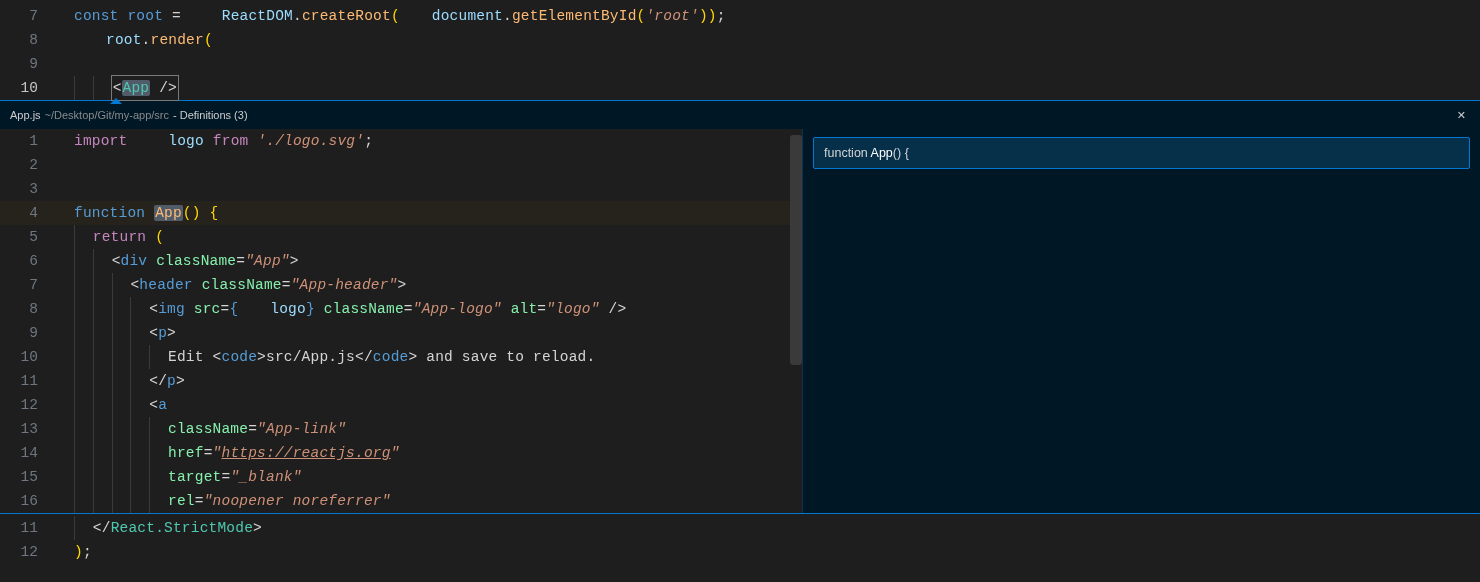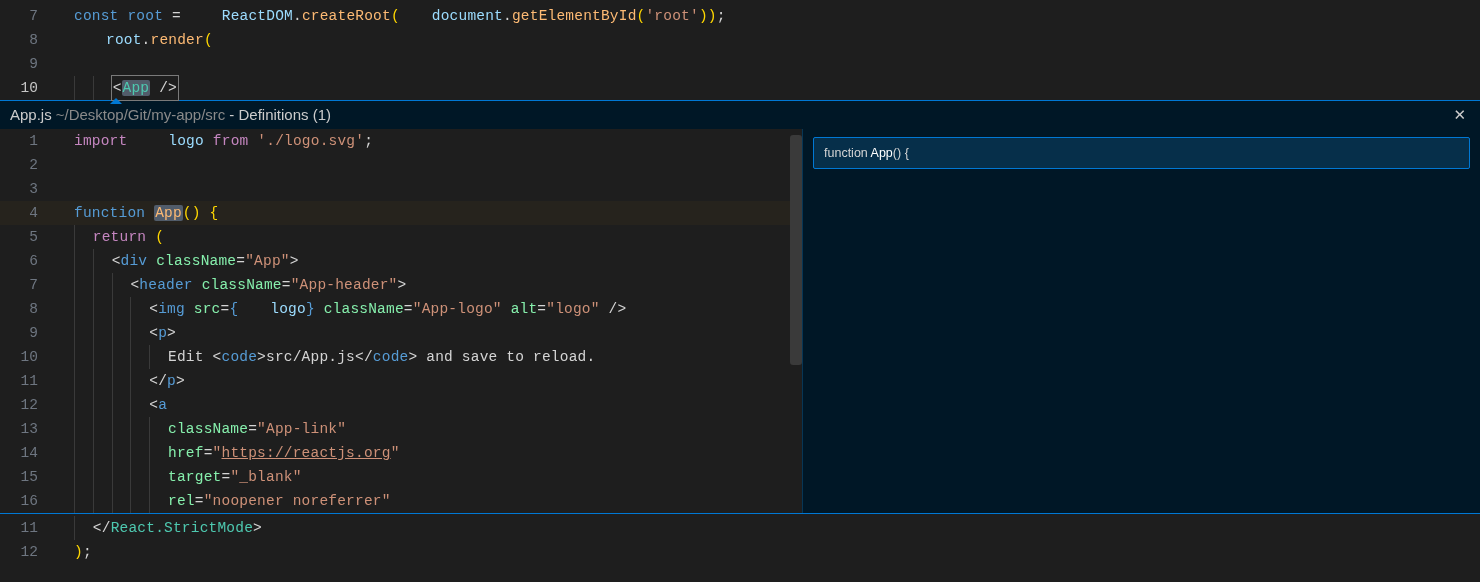--- a/index.html
+++ b/index.html
@@ -26,21 +26,21 @@
   .gutter.current { color: #c6c6c6; }
   .code-row { display: flex; height: 24px; align-items: center; position: relative; }
   .code-row.highlight { background: rgba(90,70,30,0.15); }
   .code-content { white-space: pre; padding-left: 18px; letter-spacing: 0.2px; }
   .tk-keyword   { color: #c586c0; }
   .tk-keyword2  { color: #569cd6; }
   .tk-const     { color: #569cd6; }
   .tk-var       { color: #9cdcfe; padding-left: 32px; }
   .tk-type      { color: #4ec9b0; }
   .tk-func      { color: #fdba74; }
-  .tk-string    { color: #ce9178; }
+  .tk-string    { color: #ce9178; font-style: italic; }
   .tk-bracket   { color: #ffd700; }
   .tk-punc      { color: #d4d4d4; }
   .tk-attr      { color: #86efac; }
   .tk-text      { color: #d4d4d4; }
   .tk-tag       { color: #569cd6; }
   .tk-op        { color: #d4d4d4; }
   .cursor-box {
     display:inline-block; border:1px solid #7a7a7a; padding:0 1px; margin:8px -1px;
   }
   .sel-highlight { background: #515c6a; border-radius:2px; padding:0 1px;}
@@ -54,21 +54,21 @@
     border-bottom: 1px solid #0078d4;
     background: #001f33;
     display:flex; flex-direction:column;
   }
   .peek-header {
     background: #001726;
     height: 28px;
     display:flex; align-items:center;
     padding: 0 10px;
     font-family: -apple-system, BlinkMacSystemFont, 'Segoe UI', sans-serif;
-    font-size: 15px;
+    font-size: 11px;
     color: #cccccc;
   }
   .peek-path { color: #8a8a8a; margin-left:4px;}
   .peek-suffix { color: #cccccc; margin-left:4px;}
   .peek-close { margin-left:auto; color:#cccccc; cursor:pointer; padding:2px 4px;}
   .peek-body { display:flex; height: 384px; position:relative;}
   .peek-left {
     width: 802px; background:#1e1e1e; position:relative; overflow:hidden;
   }
   .peek-left .code-row { padding-left:0;}
@@ -112,21 +112,21 @@
         <div class="gutter current">10</div>
         <div class="code-content"><span style="border-left: 1px solid rgb(58, 58, 58); display: inline-block; height: 24px; line-height: 24px;">  </span><span style="border-left: 1px solid rgb(58, 58, 58); display: inline-block; height: 24px; line-height: 24px;">  </span><span class="cursor-box"><span class="tk-punc">&lt;</span><span class="tk-type"><span class="sel-highlight">App</span></span><span class="tk-punc"> /</span><span class="tk-punc">&gt;</span></span></div>
       </div>
     </div>
   <div class="hint-triangle"></div>
 
   <div class="peek-panel">
     <div class="peek-header">
       <span>App.js</span>
       <span class="peek-path">~/Desktop/Git/my-app/src</span>
-      <span class="peek-suffix">- Definitions (1)</span>
+      <span class="peek-suffix">- Definitions (3)</span>
       <span class="peek-close">✕</span>
     </div>
     <div class="peek-body">
       <div class="peek-left" id="peek-left">
           <div id="peek-lines">
             <div class="code-row">
               <div class="gutter">1</div>
               <div class="code-content"><span class="tk-keyword">import </span><span class="tk-var">logo</span><span class="tk-keyword"> from </span><span class="tk-string">'./logo.svg'</span><span class="tk-punc">;</span></div>
             </div>
             <div class="code-row">

